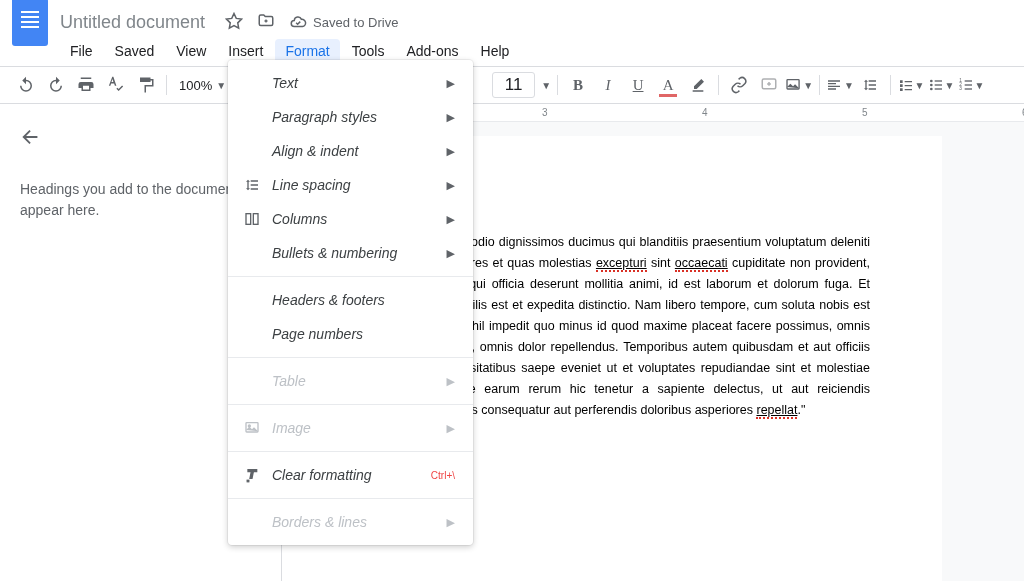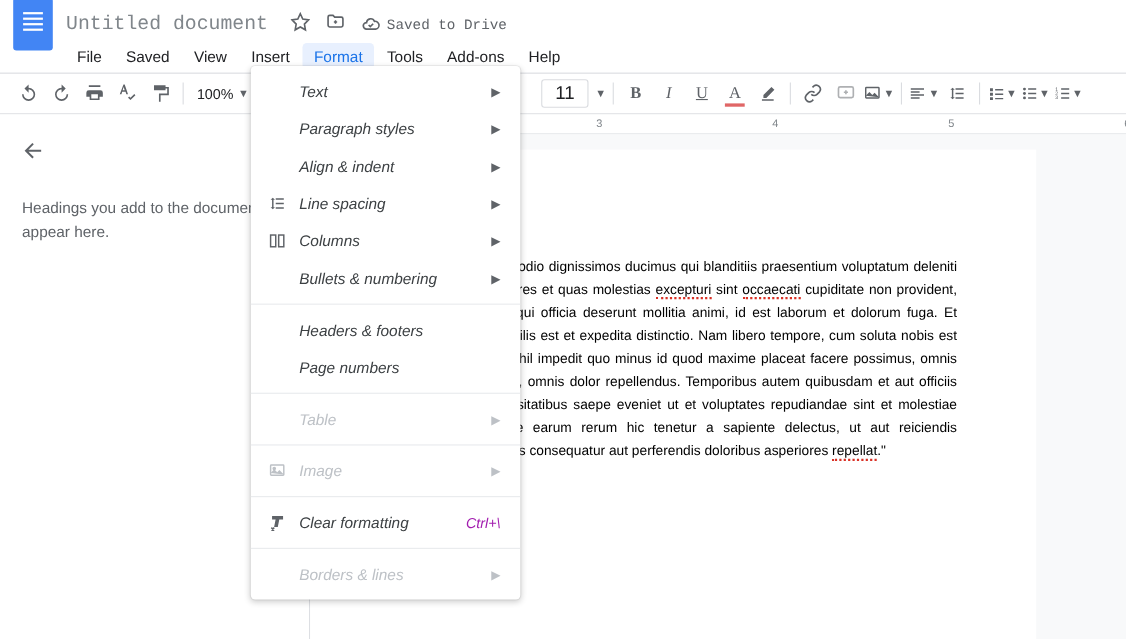--- a/index.html
+++ b/index.html
@@ -26,43 +26,43 @@
     .tb-dropdown-arrow { font-size: 10px; color: #5f6368; }
     .text-color-btn { position: relative; }
     .text-color-btn::after { content: ''; position: absolute; bottom: 2px; left: 5px; right: 5px; height: 3px; background: #e06666; }
     .toolbar-gap { width: 245px; flex-shrink: 0; }
 
     .format-menu { position: absolute; top: 60px; left: 228px; width: 245px; background: #fff; box-shadow: 0 2px 6px rgba(0,0,0,0.2), 0 0 0 1px rgba(0,0,0,0.05); border-radius: 4px; z-index: 100; padding: 6px 0; }
     .fm-item { display: flex; align-items: center; height: 34px; padding: 0 18px 0 16px; cursor: pointer; }
     .fm-icon { width: 28px; color: #5f6368; display: flex; align-items: center; }
     .fm-label { flex: 1; font-size: 14px; color: #3c4043; font-style: italic; }
     .fm-arrow { color: #5f6368; font-size: 11px; }
-    .fm-shortcut { color: #a21caf; font-size: 13px; font-style: italic; }
+    .fm-shortcut { color: #ef4444; font-size: 10px; }
     .fm-sep { height: 1px; background: #e8eaed; margin: 6px 0; }
     .fm-item.disabled .fm-label, .fm-item.disabled .fm-icon, .fm-item.disabled .fm-arrow { color: #bdc1c6; }
 
     .workspace { display: flex; height: calc(100% - 104px); }
     .outline-panel { width: 282px; padding: 22px 20px; border-right: 1px solid #dadce0; background: #fff; }
     .outline-back { color: #5f6368; margin-bottom: 28px; cursor: pointer; }
     .outline-msg { font-size: 14px; color: #5f6368; line-height: 1.5; }
 
     .doc-area { flex: 1; background: #f8f9fa; position: relative; overflow: hidden; }
     .ruler { height: 18px; background: #fff; border-bottom: 1px solid #e8eaed; position: relative; font-size: 10px; color: #80868b; display: flex; align-items: center; }
     .ruler-mark { position: absolute; }
     .page { background: #fff; margin: 14px 0 0 -20px; padding: 96px 72px 24px 72px; min-height: 500px; width: 680px; position: relative; }
     .doc-text { font-size: 12.5px; line-height: 1.68; color: #000; text-align: justify; }
-    .spell-err { border-bottom: 2px dotted #d93025; }
+    .spell-err { border-bottom: 2px dotted #d93025; text-decoration: underline; }
   </style>
 </head>
 <body>
 
 <div class="titlebar">
   <div class="doc-icon"></div>
   <div>
-    <div style="display:flex;align-items:center;gap:10px;font-family:Liberation Mono, monospace;">
+    <div style="display:flex;align-items:center;gap:10px;">
       <span class="doc-title">Untitled document</span>
       <span class="title-icons">
         <span class="title-icon"><svg width="18" height="18" viewBox="0 0 24 24" fill="none" stroke="currentColor" stroke-width="2">
               <path d="M12 2l3 6.5 7 1-5 5 1.2 7L12 18l-6.2 3.5L7 14.5 2 9.5l7-1z"></path>
             </svg></span>
         <span class="title-icon"><svg width="18" height="18" viewBox="0 0 24 24" fill="none" stroke="currentColor" stroke-width="2">
               <path d="M3 6a2 2 0 012-2h4l2 2h8a2 2 0 012 2v8a2 2 0 01-2 2H5a2 2 0 01-2-2V6z"></path>
               <path d="M12 10v4m-2-2h4" stroke-width="1.8"></path>
             </svg></span>
         <span class="saved-status">

